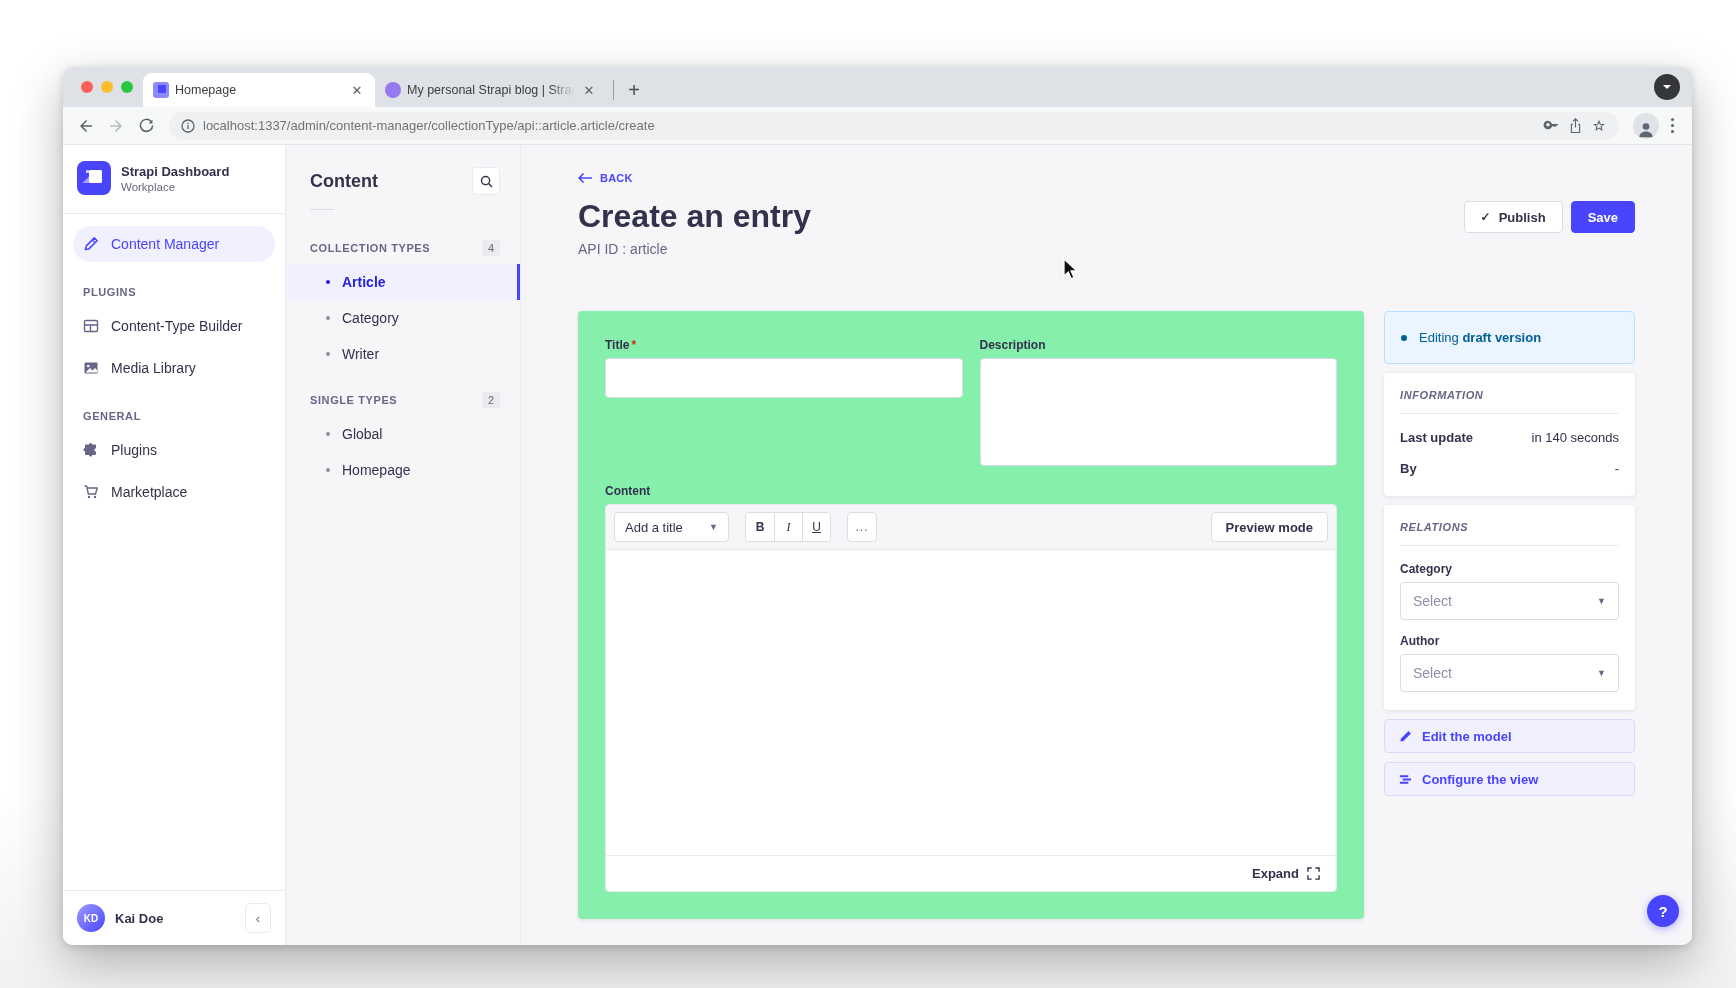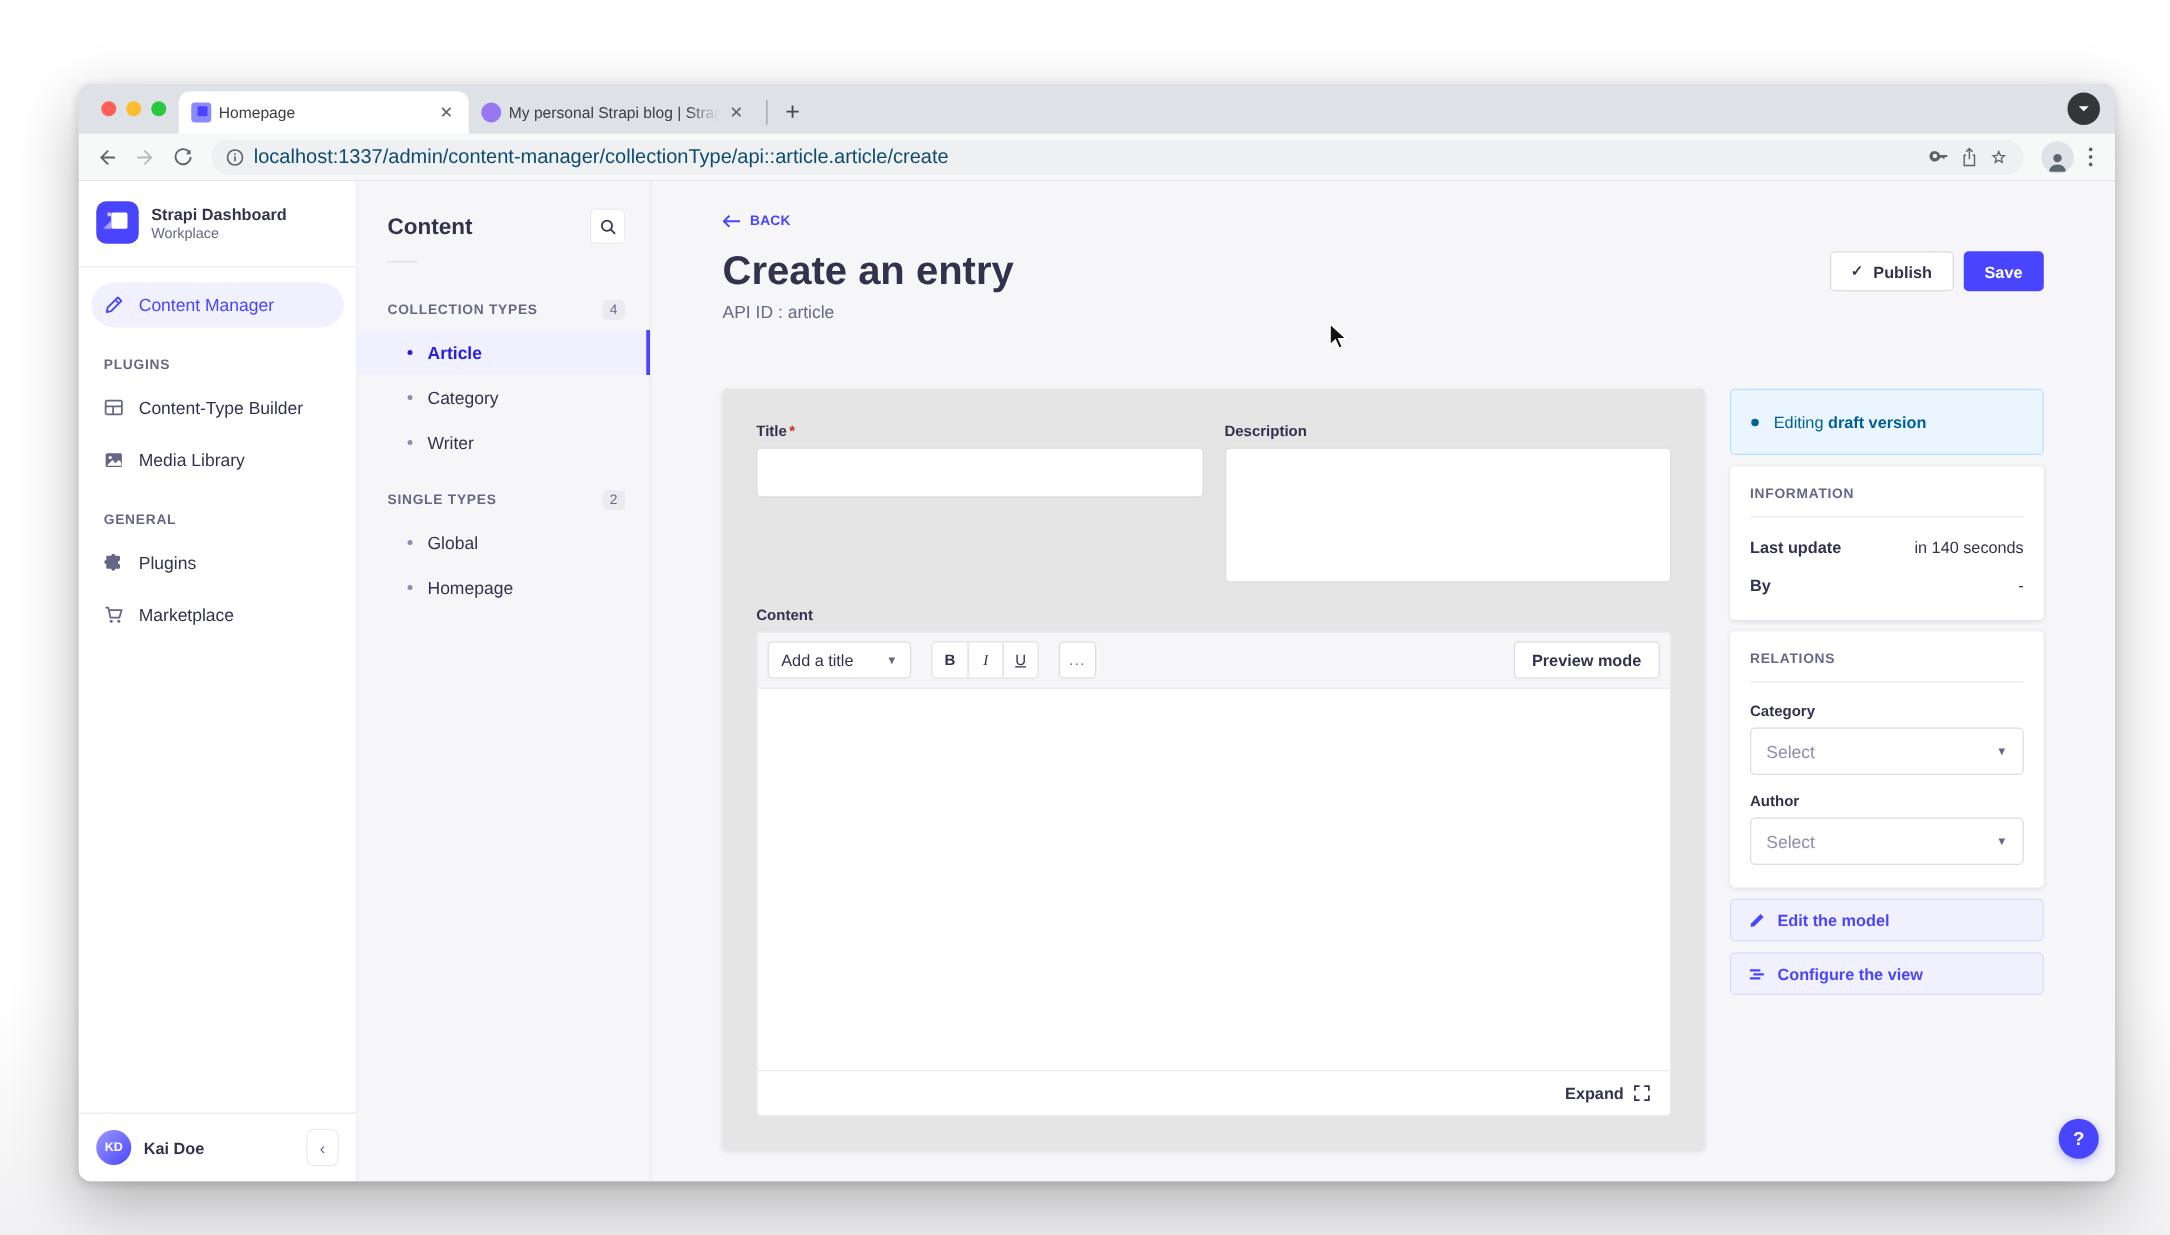--- a/index.html
+++ b/index.html
@@ -30,21 +30,21 @@
   .new-tab { width:28px; height:28px; margin-bottom:3px; border-radius:50%; display:flex; align-items:center; justify-content:center;
              color:#474b4f; font-size:20px; font-weight:400; }
   .tab-search { position:absolute; right:12px; top:7px; width:26px; height:26px; border-radius:50%; background:#35363a;
                 display:flex; align-items:center; justify-content:center; color:#fff; font-size:10px; }
 
   
   .toolbar { height:38px; background:#f7f8f8; border-bottom:1px solid #e3e5e8; display:flex; align-items:center; padding:0 10px; gap:4px; flex:none; }
   .nav-ico { width:26px; height:26px; display:flex; align-items:center; justify-content:center; color:#5f6368; }
   .nav-ico.dim { color:#b6babe; }
   .urlbar { flex:1; height:28px; background:#eef0f2; border-radius:14px; margin:0 6px; display:flex; align-items:center; padding:0 12px; gap:8px; min-width:0; }
-  .url-text { font-size:16px; color:#0c4a6e; white-space:nowrap; overflow:hidden; flex:1; }
+  .url-text { font-size:13px; color:#737373; white-space:nowrap; overflow:hidden; flex:1; }
   .pill-ico { color:#5f6368; display:flex; align-items:center; flex:none; }
   .chrome-avatar { width:26px; height:26px; border-radius:50%; background:#dfe3e8; display:flex; align-items:flex-end; justify-content:center; overflow:hidden; margin-left:4px; }
   .dots-ico { color:#5f6368; display:flex; flex-direction:column; gap:3px; padding:0 8px; }
   .dots-ico i { width:3px; height:3px; border-radius:50%; background:currentColor; }
 
   
   .app { flex:1; display:flex; min-height:0; position:relative; background:#f6f6f9; }
 
   
   .sidebar { width:223px; background:#fff; border-right:1px solid #eaeaef; display:flex; flex-direction:column; flex:none; }
@@ -92,21 +92,21 @@
   .page-title { font-size:32px; line-height:38px; font-weight:700; color:#32324d; }
   .page-sub { font-size:14px; color:#666687; margin-top:6px; }
   .head-actions { position:absolute; right:0; top:4px; display:flex; gap:8px; }
   .btn-publish { display:flex; align-items:center; gap:8px; height:32px; padding:0 16px; background:#fff;
                  border:1px solid #dcdce4; border-radius:4px; font-size:13px; font-weight:600; color:#32324d; }
   .btn-publish .chk { color:#32324d; font-size:12px; }
   .btn-save { height:32px; padding:0 16px; background:#4945ff; border:1px solid #4945ff; border-radius:4px;
               font-size:13px; font-weight:600; color:#fff; }
 
   .body-row { display:flex; margin-top:54px; align-items:flex-start; }
-  .card { flex:1; background:#e5e5e5; border-radius:4px; box-shadow:0 1px 4px rgba(33,33,52,.1); padding:27px; min-width:0; }
+  .card { flex:1; background:#86efac; border-radius:4px; box-shadow:0 1px 4px rgba(33,33,52,.1); padding:27px; min-width:0; }
   .field-grid { display:grid; grid-template-columns:1fr 1fr; gap:17px; }
   .field-label { font-size:12px; font-weight:700; color:#32324d; margin-bottom:6px; display:flex; gap:2px; }
   .req { color:#d02b20; }
   .input { width:100%; height:40px; border:1px solid #dcdce4; border-radius:4px; background:#fff; font-size:14px; padding:0 12px; color:#32324d; }
   .textarea { width:100%; height:108px; border:1px solid #dcdce4; border-radius:4px; background:#fff; font-size:14px; padding:8px 12px; color:#32324d; resize:none; font-family:inherit; }
   .content-block { margin-top:14px; }
   .editor { border:1px solid #eaeaef; border-radius:4px; overflow:hidden; margin-top:6px; }
   .editor-toolbar { background:#f6f6f9; padding:7px 8px; display:flex; align-items:center; }
   .tb-select { height:30px; width:115px; background:#fff; border:1px solid #dcdce4; border-radius:4px;
                display:flex; align-items:center; justify-content:space-between; padding:0 10px; font-size:13px; color:#32324d; }
@@ -123,21 +123,21 @@
   .expand-label { font-size:13px; font-weight:600; color:#32324d; }
   .expand-ico { color:#32324d; display:flex; }
 
   
   .panel { width:251px; margin-left:20px; flex:none; }
   .draft-box { background:#eaf5ff; border:1px solid #b8e1ff; border-radius:4px; height:53px; display:flex; align-items:center; gap:12px; padding:0 16px; }
   .draft-dot { width:6px; height:6px; border-radius:50%; background:#006096; flex:none; }
   .draft-text { font-size:13px; color:#006096; }
   .draft-text b { font-weight:700; }
   .panel-card { background:#fff; border-radius:4px; box-shadow:0 1px 4px rgba(33,33,52,.1); padding:16px; margin-top:9px; }
-  .panel-heading { font-size:11px; font-weight:700; letter-spacing:.6px; color:#666687; }
+  .panel-heading { font-size:11px; font-weight:700; letter-spacing:.6px; color:#666687;font-style:italic; }
   .panel-divider { height:1px; background:#eaeaef; margin:12px 0 16px; }
   .info-row { display:flex; justify-content:space-between; align-items:center; margin-bottom:16px; }
   .info-row:last-child { margin-bottom:4px; }
   .info-label { font-size:13px; font-weight:700; color:#32324d;text-align:center; }
   .info-value { font-size:13px; color:#32324d; }
   .rel-label { font-size:12px; font-weight:700; color:#32324d; margin:2px 0 6px; }
   .rel-select { height:38px; border:1px solid #dcdce4; border-radius:4px; background:#fff; display:flex; align-items:center;
                 justify-content:space-between; padding:0 12px; margin-bottom:14px; }
   .rel-select:last-child { margin-bottom:2px; }
   .rel-placeholder { font-size:14px; color:#8e8ea9; }

